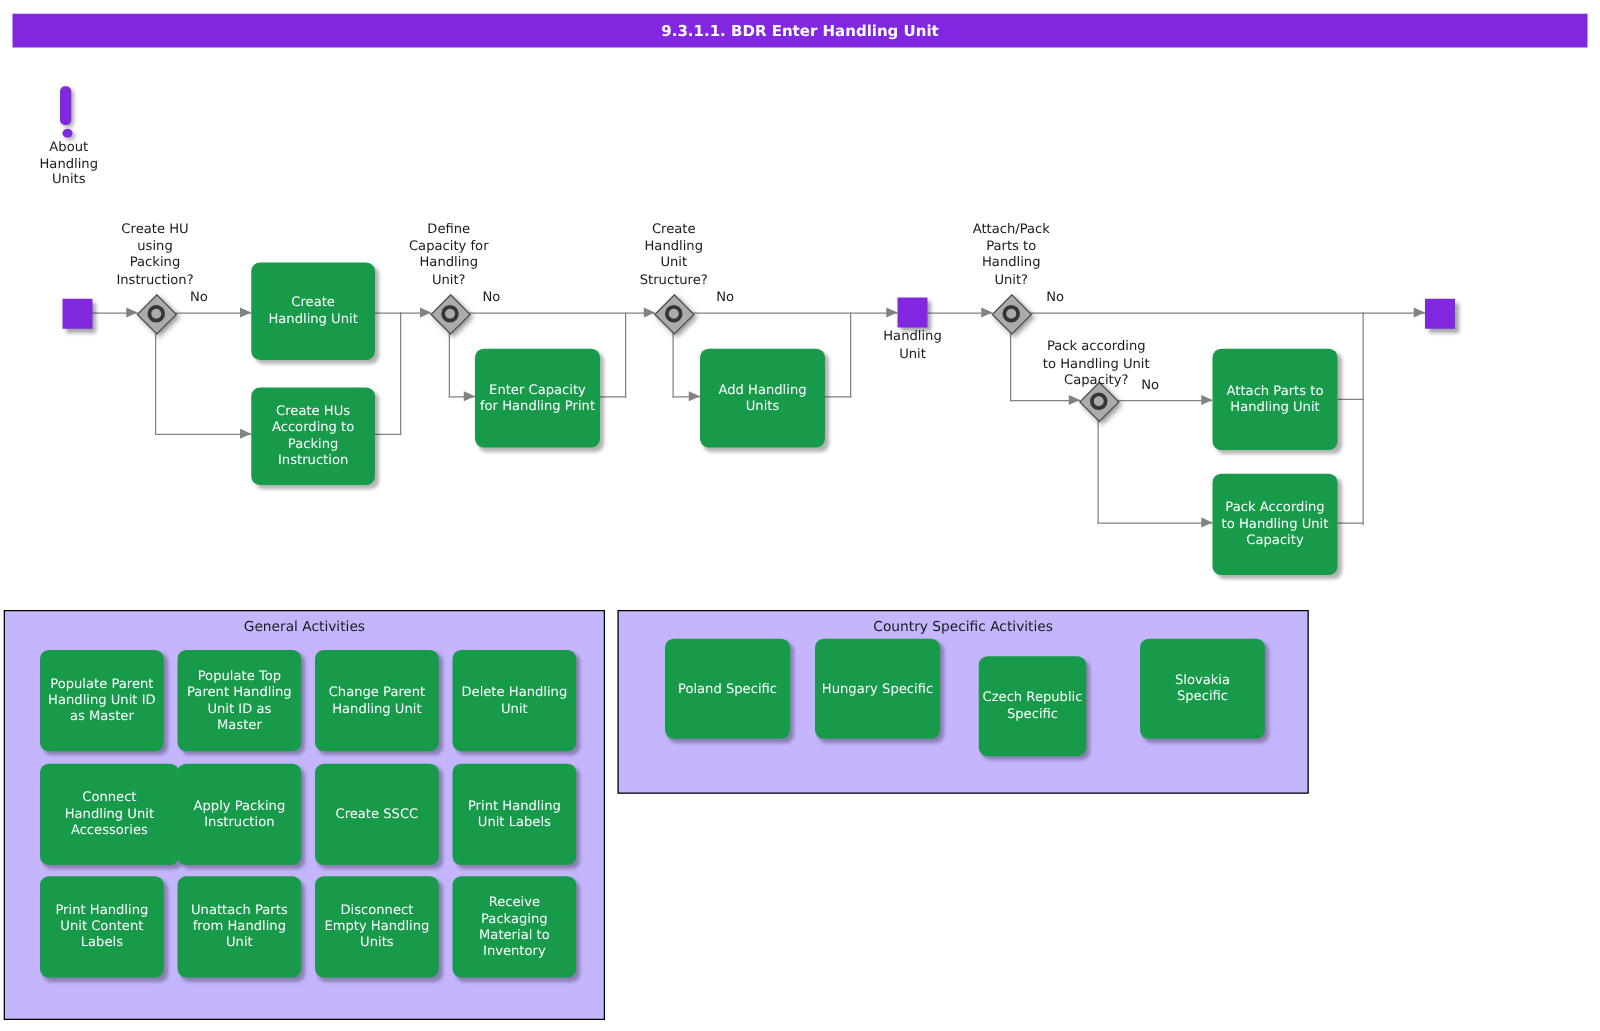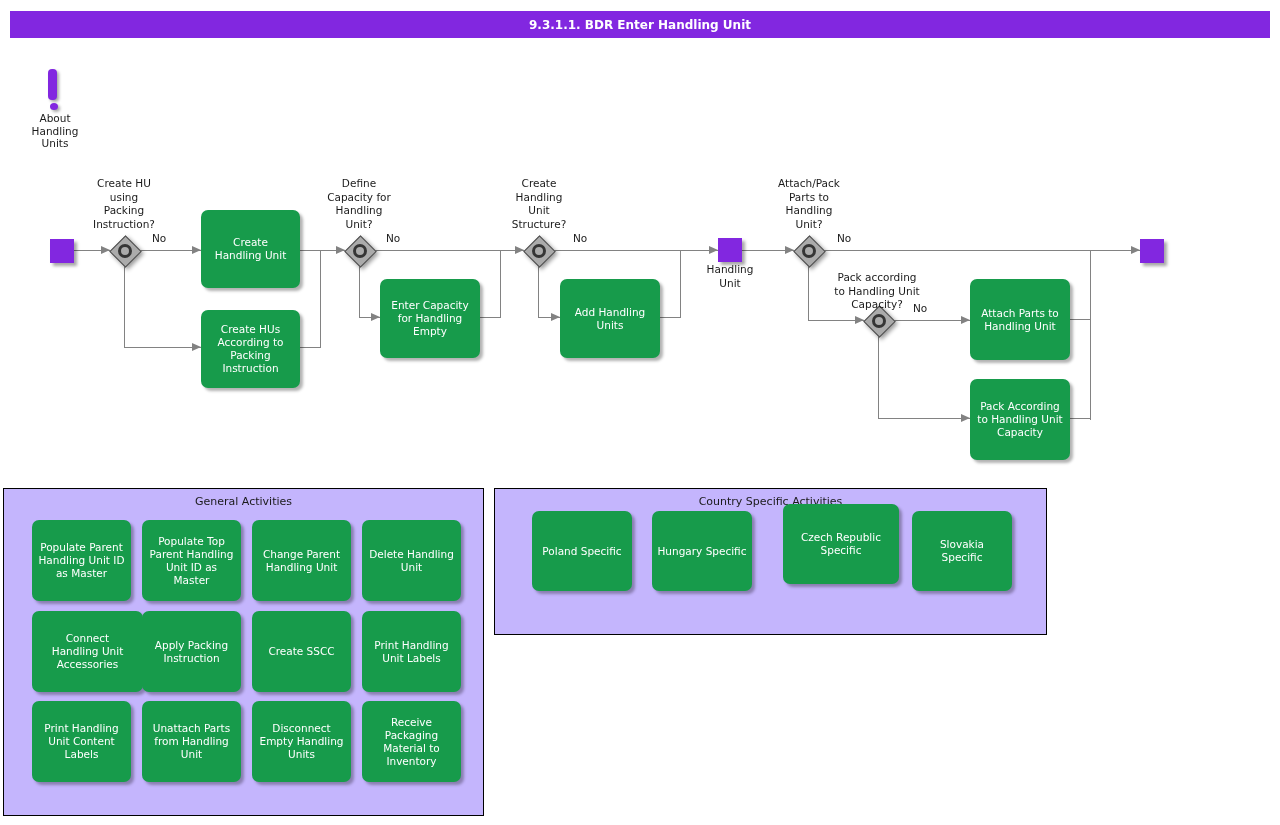--- a/index.html
+++ b/index.html
@@ -157,21 +157,21 @@
   <div class="nolabel" style="left:837px;top:232px">No</div>
   <div class="nolabel" style="left:913px;top:302px">No</div>
 
   <div class="activity" style="left:201px;top:210px;width:99px;height:78px">Create
 Handling Unit</div>
   <div class="activity" style="left:201px;top:310px;width:99px;height:78px">Create HUs
 According to
 Packing
 Instruction</div>
   <div class="activity" style="left:380px;top:279px;width:100px;height:79px">Enter Capacity
-for Handling Empty</div>
+for Handling Print</div>
   <div class="activity" style="left:560px;top:279px;width:100px;height:79px">Add Handling
 Units</div>
   <div class="activity" style="left:970px;top:279px;width:100px;height:81px">Attach Parts to
 Handling Unit</div>
   <div class="activity" style="left:970px;top:379px;width:100px;height:81px">Pack According
 to Handling Unit
 Capacity</div>
 
   <div class="panel" style="left:3px;top:488px;width:479px;height:326px">
     <div class="panel-title">General Activities</div>
@@ -206,19 +206,19 @@
     <div class="activity" style="left:358px;top:212px;width:99px;height:81px">Receive
 Packaging
 Material to
 Inventory</div>
   </div>
 
   <div class="panel" style="left:494px;top:488px;width:551px;height:145px">
     <div class="panel-title">Country Specific Activities</div>
     <div class="activity" style="left:37px;top:22px;width:100px;height:80px">Poland Specific</div>
     <div class="activity" style="left:157px;top:22px;width:100px;height:80px">Hungary Specific</div>
-    <div class="activity" style="left:288px;top:15px;width:116px;height:80px">Czech Republic
+    <div class="activity" style="left:288px;top:36px;width:86px;height:80px">Czech Republic
 Specific</div>
     <div class="activity" style="left:417px;top:22px;width:100px;height:80px">Slovakia
 Specific</div>
   </div>
 
 </div>
 
 </body></html>

